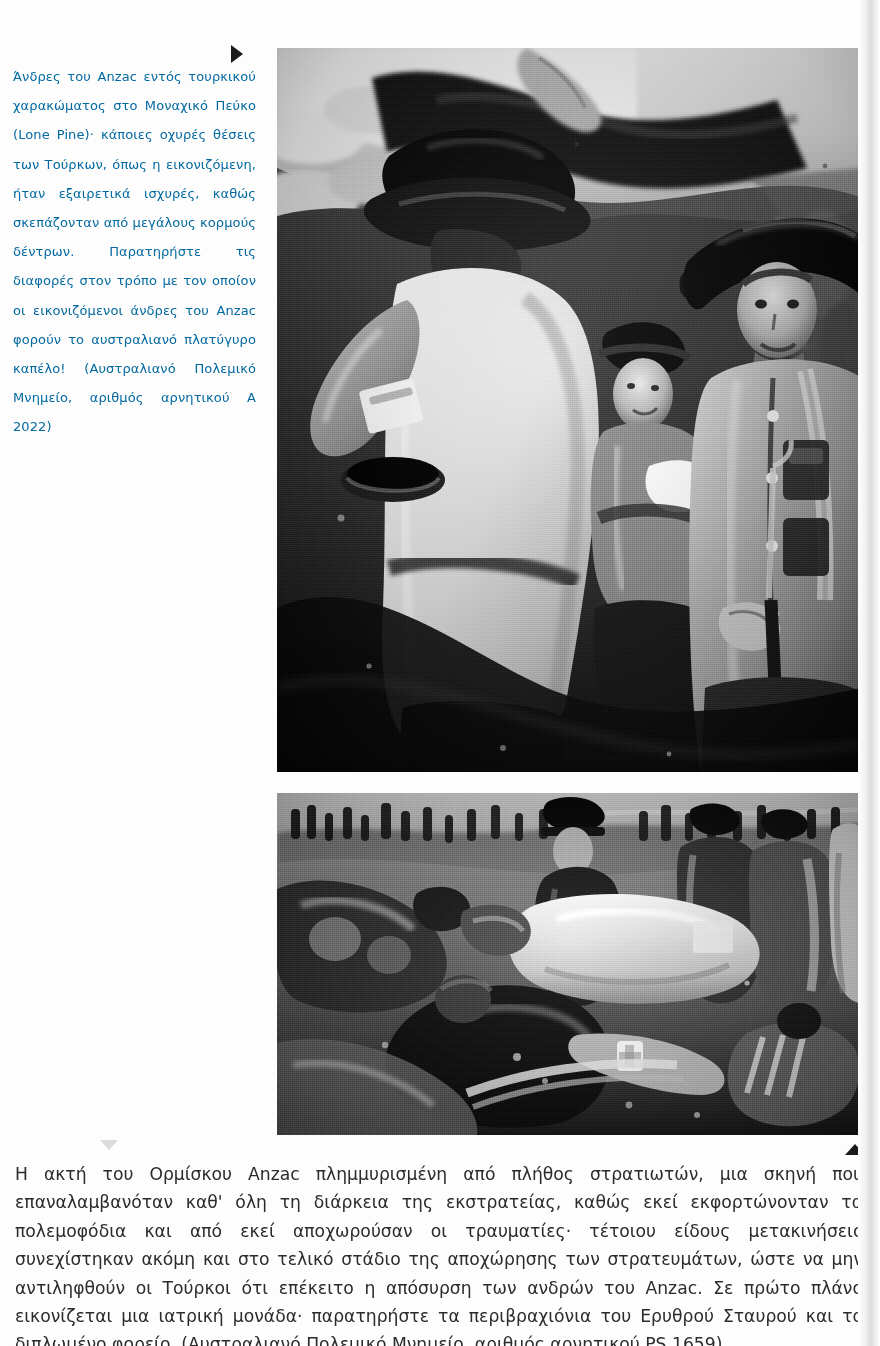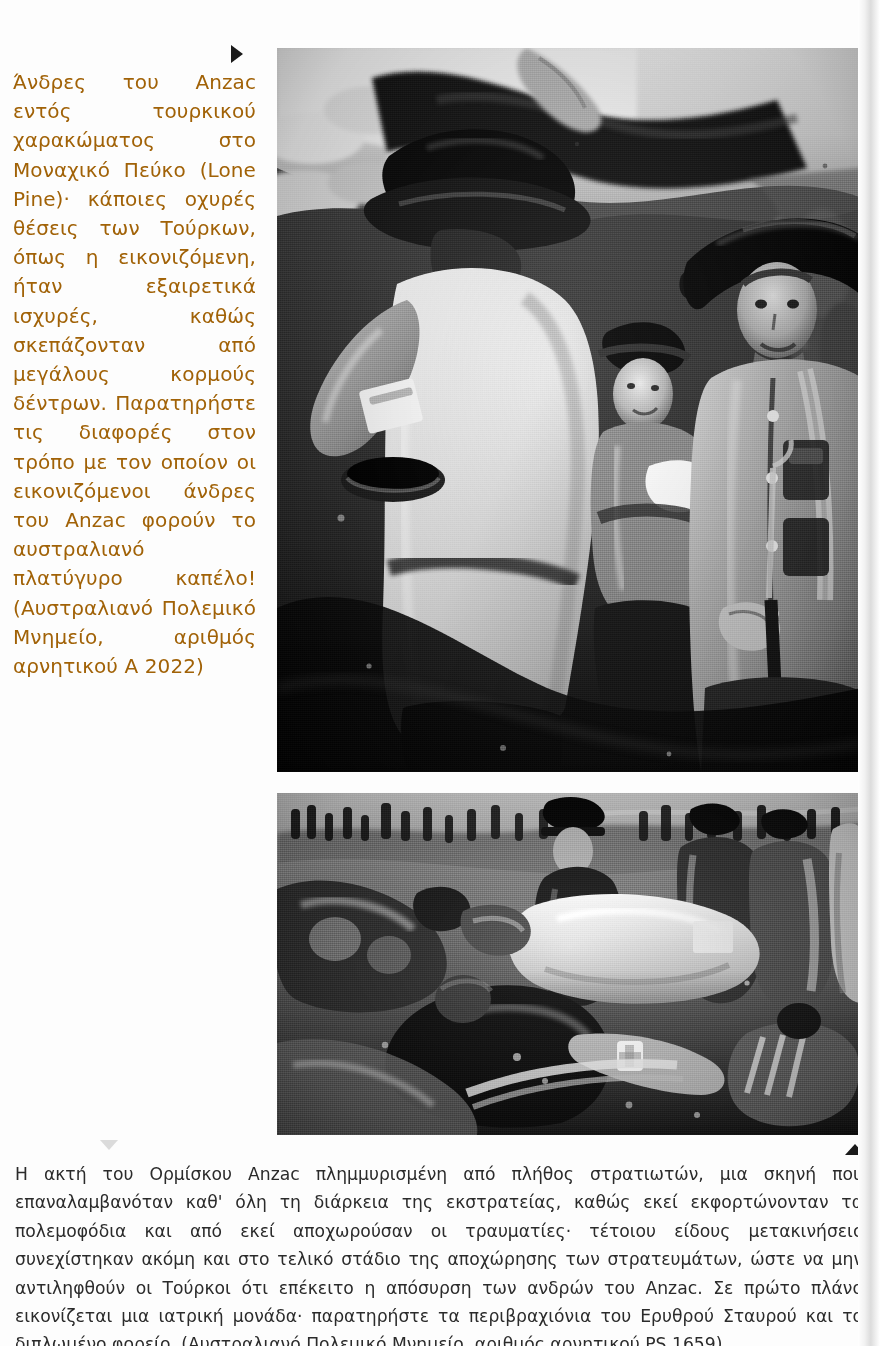--- a/index.html
+++ b/index.html
@@ -28,26 +28,26 @@
     right: 0;
     width: 22px;
     height: 1346px;
     background: linear-gradient(to right, #ffffff 0%, #f2f2f2 30%, #dcdcdc 58%, #efefef 80%, #ffffff 100%);
   }
 
   
   .side-caption {
     position: absolute;
     left: 13px;
-    top: 68px;
+    top: 62px;
     width: 243px;
     font-family: "DejaVu Sans", sans-serif;
-    font-size: 20px;
+    font-size: 13px;
     line-height: 29.2px;
-    color: #a16207;
+    color: #0369a1;
     text-align: justify;
     letter-spacing: 0.1px;
   }
   .side-caption p { margin: 0; }
 
   .marker-right {
     position: absolute;
     left: 231px;
     top: 45px;
     width: 0;

